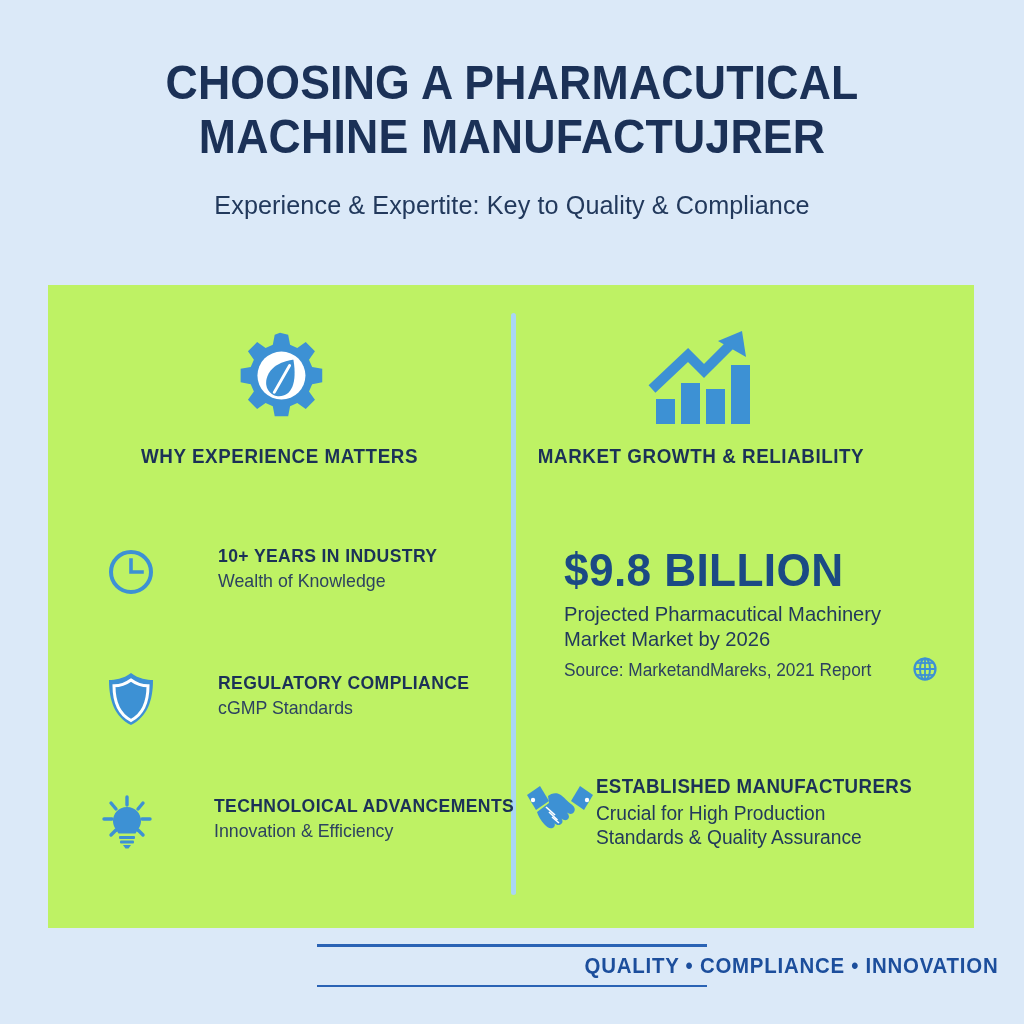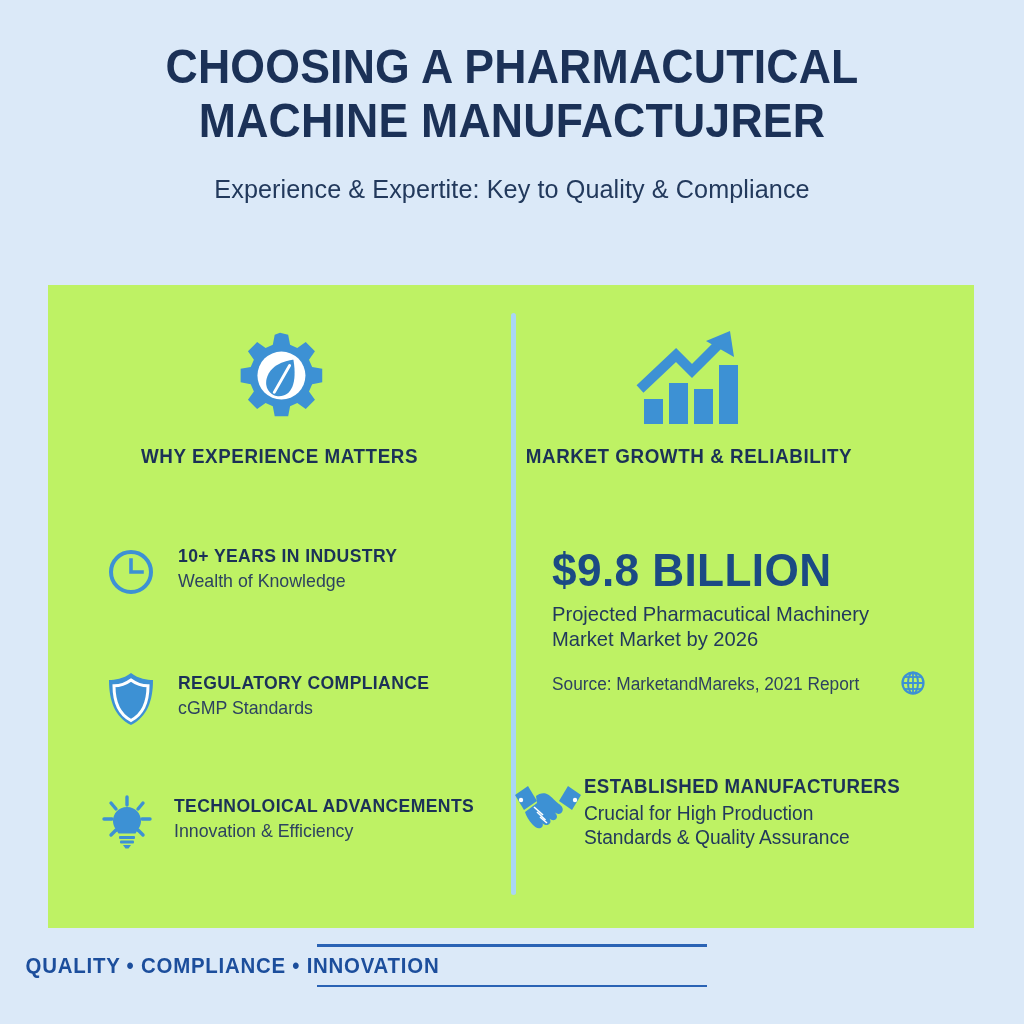--- a/index.html
+++ b/index.html
@@ -15,21 +15,21 @@
     font-family: "Liberation Sans", sans-serif;
     position: relative;
   }
 
   
   #header {
     position: absolute;
     top: 0; left: 0;
     width: 1024px;
     height: 285px;
-    padding-top: 40px;
+    padding-top: 56px;
     text-align: center;
   }
 
   #title {
     color: #1b3157;
     font-size: 48px;
     font-weight: bold;
     line-height: 1.12;
     letter-spacing: 0.2px;
     text-transform: uppercase;
@@ -65,21 +65,21 @@
     background: #a9d6f4;
     border-radius: 3px;
   }
 
   .column {
     position: absolute;
     top: 0;
     height: 100%;
   }
   #col-left  { left: 0;     width: 463px; }
-  #col-right { left: 456px; width: 370px; }
+  #col-right { left: 468px; width: 370px; }
 
   
   .col-icon {
     position: absolute;
     top: 38px;
     width: 100%;
     height: 108px;
     display: flex;
     align-items: center;
     justify-content: center;
@@ -111,21 +111,21 @@
   #feat-2 { left: 50px; top: 508px; }
 
   .feature .f-icon {
     flex: 0 0 auto;
     width: 58px;
     height: 58px;
     display: flex;
     align-items: center;
     justify-content: center;
   }
-  .feature .f-text { padding-top: 2px; }
+  .feature .f-text { padding-top: 2px; margin-left: 40px; }
 
   .f-title {
     color: #1b3157;
     font-size: 18.5px;
     font-weight: bold;
     letter-spacing: 0.4px;
     text-transform: uppercase;
     white-space: nowrap;
     transform: scaleX(0.95);
     transform-origin: left center;
@@ -158,21 +158,21 @@
   }
   #stat-desc {
     margin-top: 9px;
     color: #22395c;
     font-size: 21px;
     line-height: 1.18;
     transform: scaleX(0.96);
     transform-origin: left top;
   }
   #stat-source-row {
-    margin-top: 18px;
+    margin-top: 4px;
     display: flex;
     align-items: center;
     gap: 28px;
   }
   #stat-source {
     color: #2d4260;
     font-size: 18px;
     white-space: nowrap;
     transform: scaleX(0.96);
     transform-origin: left center;
@@ -213,21 +213,21 @@
     transform: scaleX(0.96);
     transform-origin: left top;
   }
 
   
   #footer {
     position: absolute;
     left: 0;
     top: 944px;
     width: 1024px;
-    text-align: left;
+    text-align: right;
   }
   .f-rule {
     width: 390px;
     height: 2.5px;
     background: #2a63b5;
     margin: 0 auto;
   }
   #footer-text {
     color: #1c4e9c;
     font-size: 21.5px;

